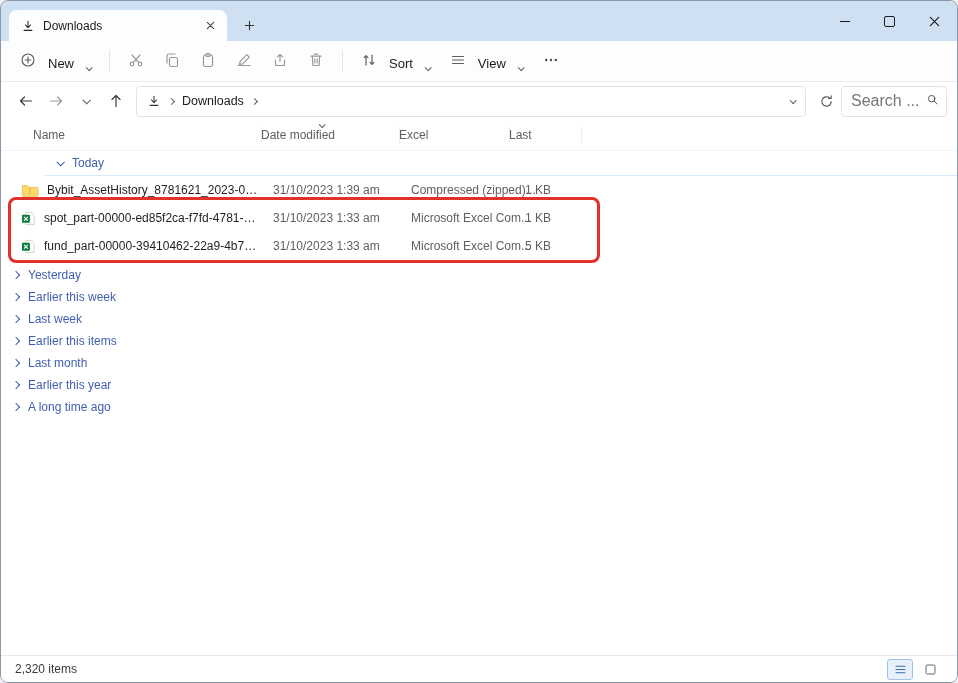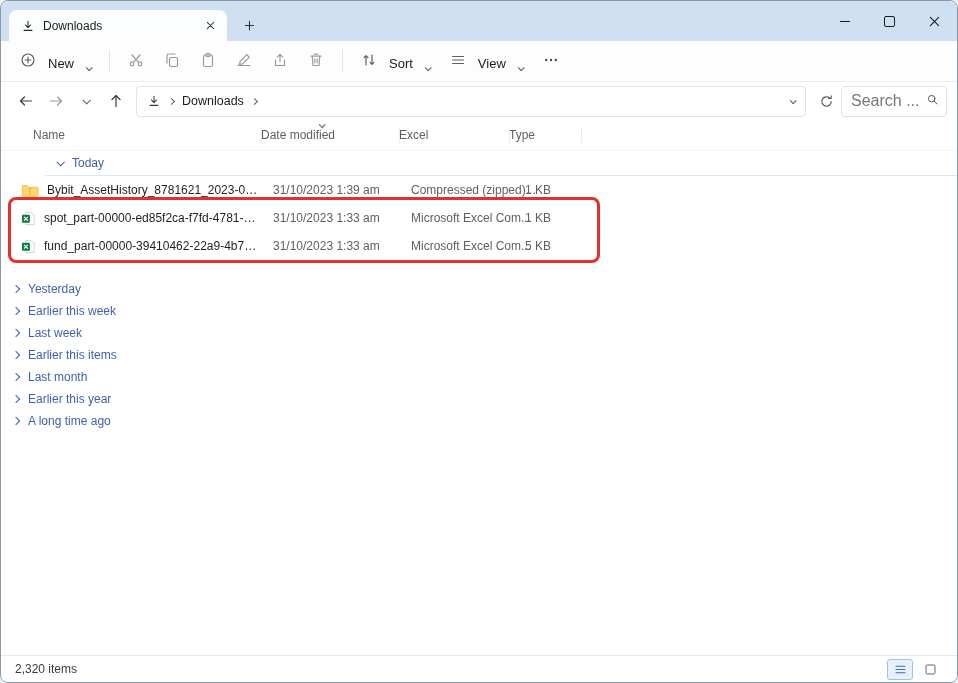--- a/index.html
+++ b/index.html
@@ -58,21 +58,21 @@
   .group-header{height:24px;display:flex;align-items:center;gap:9px;padding-left:12px;font-size:12px;color:#3f5fae;}
   .group-today{border-bottom:1px solid #d7e8f8;margin-left:44px;}
   .file-row{display:grid;grid-template-columns:260px 138px 110px 72px 1fr;height:28px;align-items:center;font-size:12px;color:#5f5f5f;}
   .fr-name{display:flex;align-items:center;gap:8px;padding-left:20px;color:#1f1f1f;white-space:nowrap;overflow:hidden;}
   .fr-name span{overflow:hidden;text-overflow:ellipsis;}
   .fr-date,.fr-type{padding-left:12px;white-space:nowrap;}
   .fr-size{text-align:center;padding-right:14px;white-space:nowrap;}
   .file-icon{flex:0 0 auto;display:flex;align-items:center;}
 
   .collapsed-group{height:22px;display:flex;align-items:center;gap:9px;padding-left:12px;font-size:12px;color:#3f5fae;}
-  .cg-first{margin-top:18px;align-items:center;}
+  .cg-first{margin-top:4px;align-items:center;}
 
   
   .red-box{position:absolute;left:7px;top:196px;width:586px;height:60px;border:3px solid #e0312b;border-radius:8px;
            pointer-events:none;z-index:10;}
 
   
   .statusbar{position:absolute;left:0;right:0;bottom:0;height:26px;border-top:1px solid #e8e8e8;display:flex;
              align-items:center;padding:0 14px;font-size:12px;color:#3b3b3b;background:#fff;}
   .view-toggles{margin-left:auto;display:flex;gap:4px;align-items:center;}
   .vt-btn{width:24px;height:19px;border:1px solid transparent;border-radius:3px;display:flex;align-items:center;justify-content:center;}
@@ -261,21 +261,21 @@
   <div class="list-header">
     <div class="lh-name">Name</div>
     <div class="lh-cell">
       <span class="sort-caret chev chev-down chev-sm"></span>
       <span>Date modified</span>
     </div>
     <div class="lh-cell">
         <span>Excel</span>
       </div>
     <div class="lh-cell">
-        <span>Type</span>
+        <span>Last</span>
       </div>
     <div class="lh-cell"></div>
   </div>
 
   <div>
 
     <div class="group-header group-today">
       <span class="chev chev-down"></span>
       <span>Today</span>
     </div>

